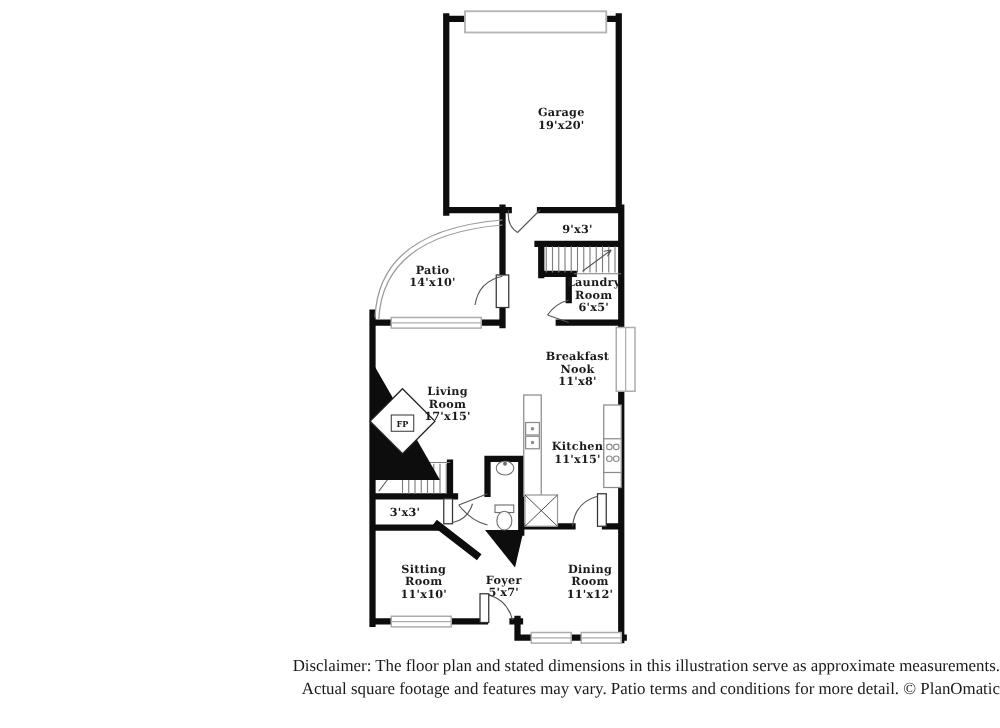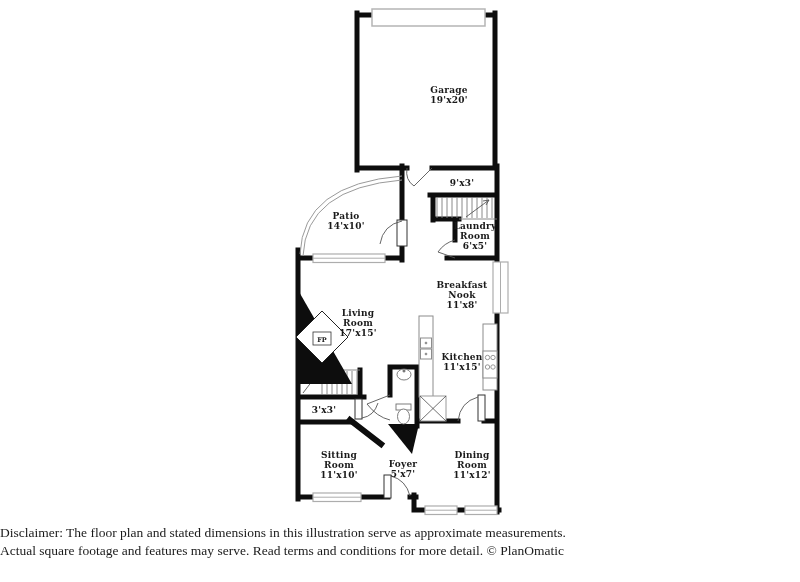--- a/index.html
+++ b/index.html
@@ -25,21 +25,21 @@
     font-weight: bold;
     font-size: 6.5px;
     fill: #1a1a1a;
     text-anchor: middle;
   }
   .footer {
     position: absolute;
     top: 524px;
     left: 0;
     width: 800px;
-    text-align: left;
+    text-align: right;
     color: #1a1a1a;
     font-size: 13.5px;
     line-height: 17.5px;
   }
 </style>
 </head>
 <body>
 
 <div class="page">
   <div class="plan-wrap">
@@ -187,15 +187,15 @@
 
         <text class="room" x="472" y="458">Dining</text>
         <text class="room" x="472" y="468">Room</text>
         <text class="room" x="472" y="478">11'x12'</text>
       </g>
     </svg>
   </div>
 
   <div class="footer">
     <div>Disclaimer: The floor plan and stated dimensions in this illustration serve as approximate measurements.</div>
-    <div>Actual square footage and features may serve. Read terms and conditions for more detail. © PlanOmatic</div>
+    <div>Actual square footage and features may vary. Patio terms and conditions for more detail. © PlanOmatic</div>
   </div>
 </div>
 
 </body></html>

